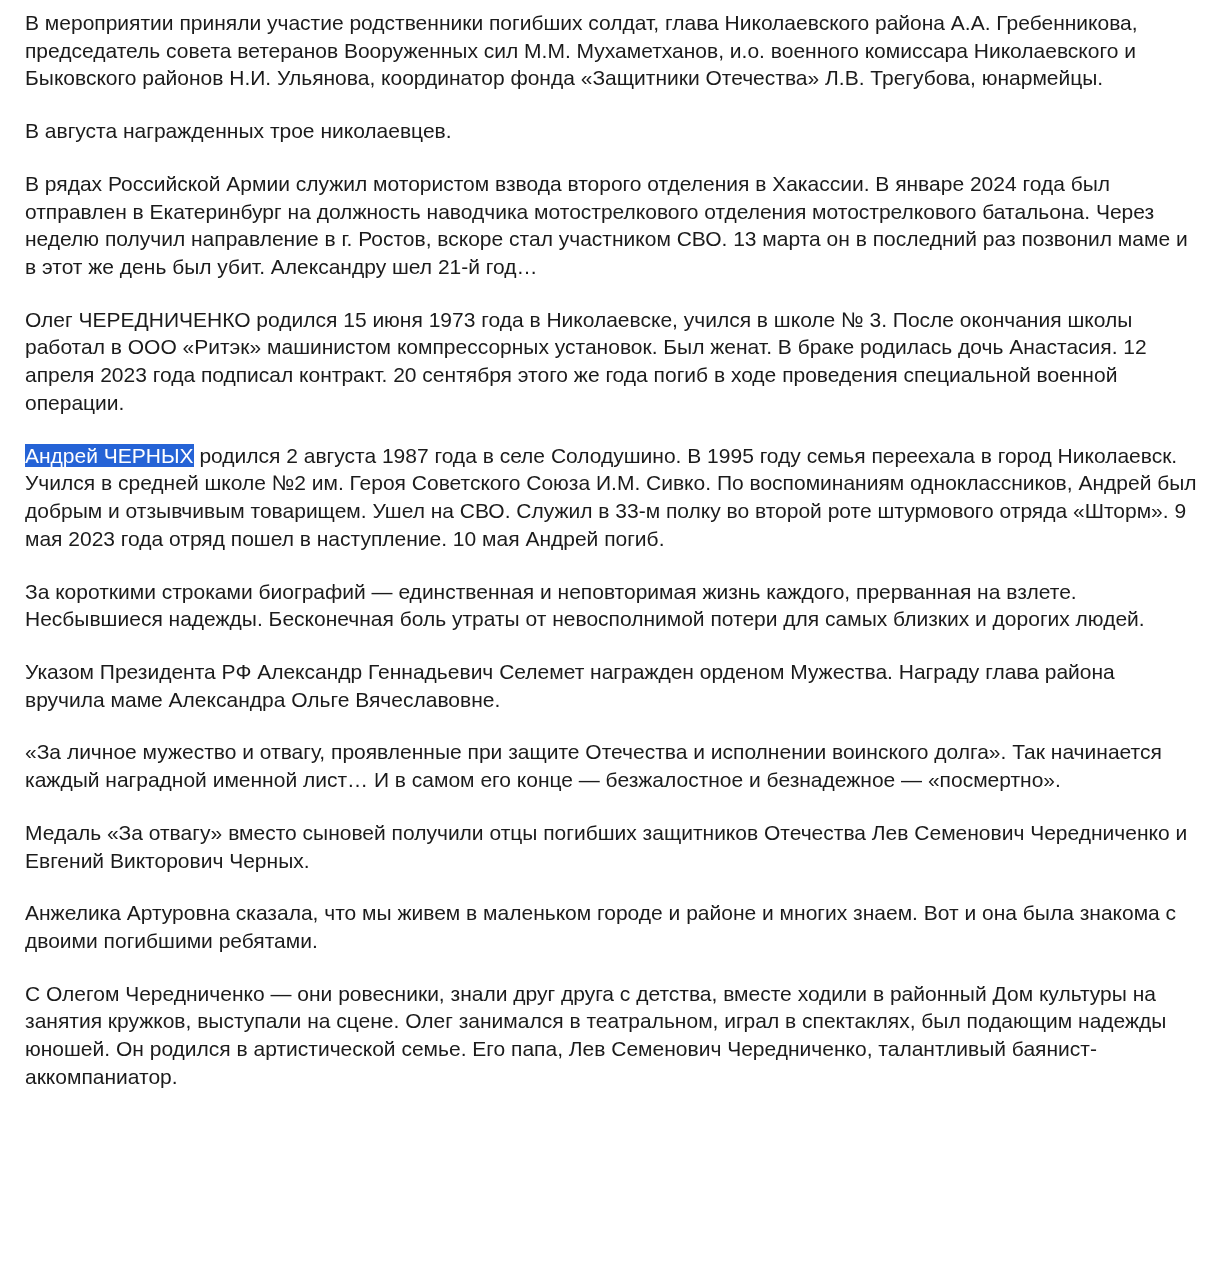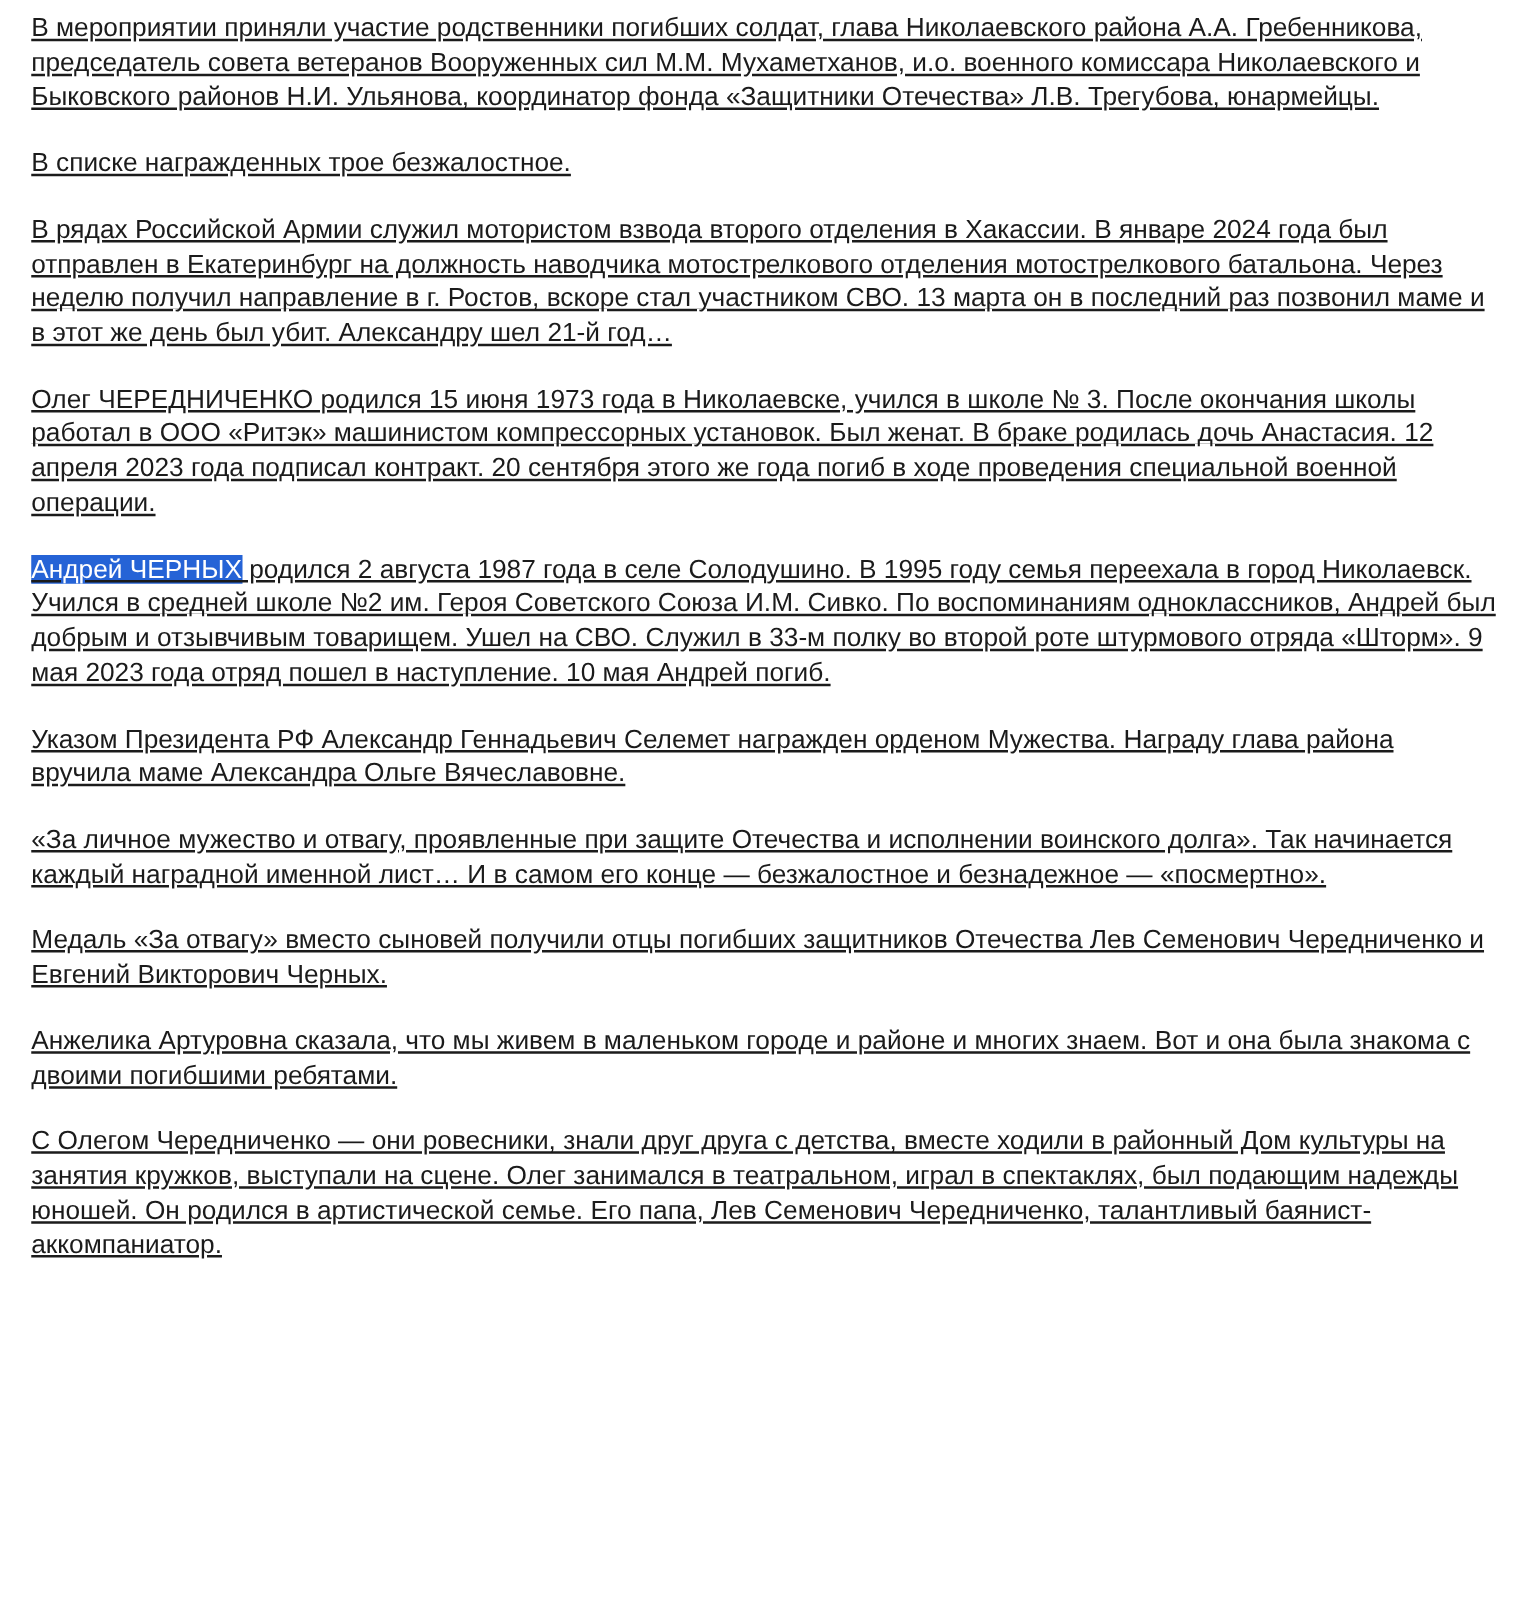--- a/index.html
+++ b/index.html
@@ -16,42 +16,42 @@
     line-height: 1.32;
     color: #1b1b1b;
     -webkit-font-smoothing: antialiased;
   }
   main.doc {
     width: 1175px;
   }
   p.para {
     margin: 0 0 25px 0;
     padding: 0;
-    text-decoration: underline;
   }
   .hl {
     background: var(--selection-bg, #2563d6);
     color: var(--selection-fg, #ffffff);
   }
 </style>
 </head>
 <body>
 
 <main class="doc">
   <p class="para">В мероприятии приняли участие родственники погибших солдат, глава Николаевского района А.А. Гребенникова, председатель совета ветеранов Вооруженных сил М.М. Мухаметханов, и.о. военного комиссара Николаевского и Быковского районов Н.И. Ульянова, координатор фонда «Защитники Отечества» Л.В. Трегубова, юнармейцы.</p>
 
-  <p class="para">В списке награжденных трое безжалостное.</p>
+  <p class="para">В августа награжденных трое николаевцев.</p>
 
 
   <p class="para">В рядах Российской Армии служил мотористом взвода второго отделения в Хакассии. В январе 2024 года был отправлен в Екатеринбург на должность наводчика мотострелкового отделения мотострелкового батальона. Через неделю получил направление в г. Ростов, вскоре стал участником СВО. 13 марта он в последний раз позвонил маме и в этот же день был убит. Александру шел 21-й год…</p>
 
   <p class="para">Олег ЧЕРЕДНИЧЕНКО родился 15 июня 1973 года в Николаевске, учился в школе № 3. После окончания школы работал в ООО «Ритэк» машинистом компрессорных установок. Был женат. В браке родилась дочь Анастасия. 12 апреля 2023 года подписал контракт. 20 сентября этого же года погиб в ходе проведения специальной военной операции.</p>
 
   <p class="para"><span class="hl">Андрей ЧЕРНЫХ</span><span> родился 2 августа 1987 года в селе Солодушино. В 1995 году семья переехала в город Николаевск. Учился в средней школе №2 им. Героя Советского Союза И.М. Сивко. По воспоминаниям одноклассников, Андрей был добрым и отзывчивым товарищем. Ушел на СВО. Служил в 33-м полку во второй роте штурмового отряда «Шторм». 9 мая 2023 года отряд пошел в наступление. 10 мая Андрей погиб.</span></p>
 
+  <p class="para">За короткими строками биографий — единственная и неповторимая жизнь каждого, прерванная на взлете. Несбывшиеся надежды. Бесконечная боль утраты от невосполнимой потери для самых близких и дорогих людей.</p>
 
   <p class="para">Указом Президента РФ Александр Геннадьевич Селемет награжден орденом Мужества. Награду глава района вручила маме Александра Ольге Вячеславовне.</p>
 
   <p class="para">«За личное мужество и отвагу, проявленные при защите Отечества и исполнении воинского долга». Так начинается каждый наградной именной лист… И в самом его конце — безжалостное и безнадежное — «посмертно».</p>
 
   <p class="para">Медаль «За отвагу» вместо сыновей получили отцы погибших защитников Отечества Лев Семенович Чередниченко и Евгений Викторович Черных.</p>
 
   <p class="para">Анжелика Артуровна сказала, что мы живем в маленьком городе и районе и многих знаем. Вот и она была знакома с двоими погибшими ребятами.</p>
 
   <p class="para">С Олегом Чередниченко — они ровесники, знали друг друга с детства, вместе ходили в районный Дом культуры на занятия кружков, выступали на сцене. Олег занимался в театральном, играл в спектаклях, был подающим надежды юношей. Он родился в артистической семье. Его папа, Лев Семенович Чередниченко, талантливый баянист-аккомпаниатор.</p>

